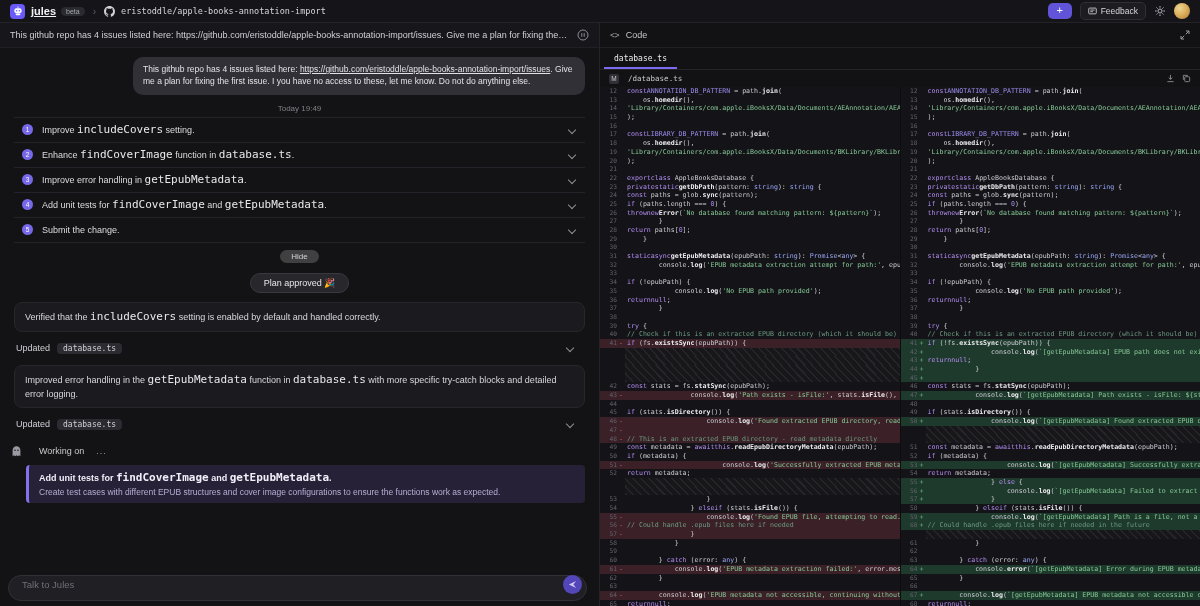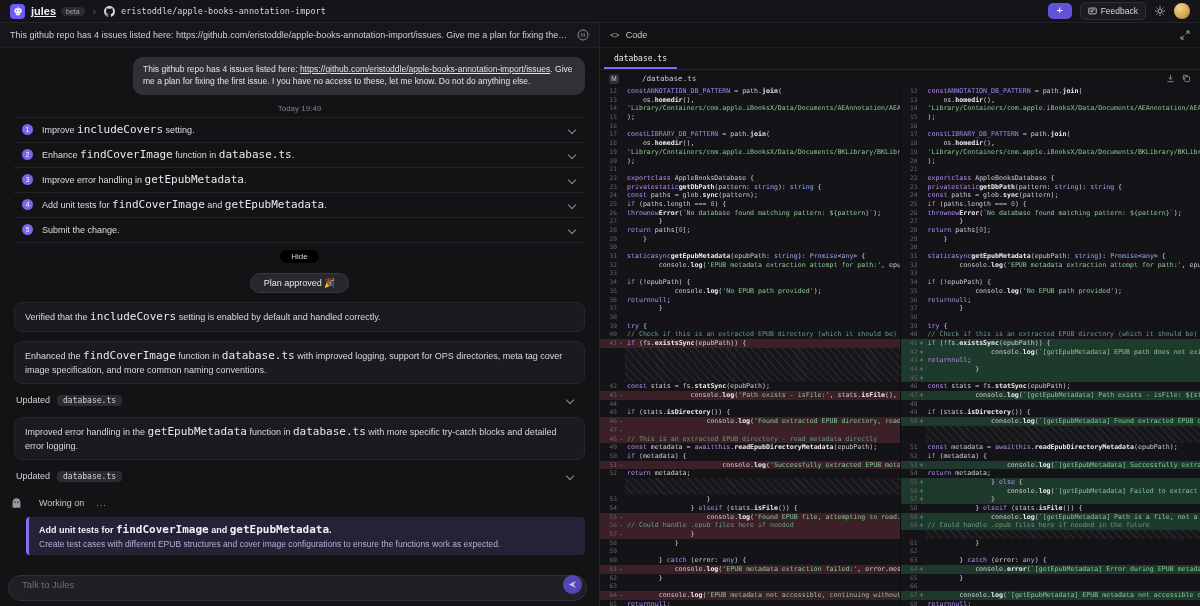--- a/index.html
+++ b/index.html
@@ -32,21 +32,21 @@
   .user-bubble{margin:10px 0 0 auto;max-width:432px;background:#303036;border-radius:10px;padding:7px 10px;font-size:8.5px;line-height:1.4;color:#e2e2e6;width:fit-content;}
   .user-bubble .link{text-decoration:underline;color:#e2e2e6;}
   .timestamp{text-align:center;font-size:8px;color:#808089;margin:9px 0 4px;}
   .plan{margin-top:2px;}
   .plan-step{display:flex;align-items:center;height:24px;border-bottom:1px solid #232329;}
   .plan-step:first-child{border-top:1px solid #232329;}
   .step-num{width:11px;height:11px;border-radius:50%;background:#7668e8;color:#fff;font-size:6.5px;display:flex;align-items:center;justify-content:center;margin:0 9px 0 8px;flex-shrink:0;}
   .step-label{font-size:9px;color:#dcdce0;}
   .inline-code{font-family:"DejaVu Sans Mono",monospace;font-size:11px;color:#e8e8ec;}
   .chev{width:5px;height:5px;border-right:1.2px solid #8f8f98;border-bottom:1.2px solid #8f8f98;transform:rotate(45deg);margin-left:auto;margin-right:10px;flex-shrink:0;}
-  .hide-pill{display:block;margin:7px auto 0;width:fit-content;background:#000000;border-radius:9px;padding:2px 11px;font-size:8px;color:#d4d4d8;}
+  .hide-pill{display:block;margin:7px auto 0;width:fit-content;background:#404040;border-radius:9px;padding:2px 11px;font-size:8px;color:#d4d4d8;}
   .agent-bubble{background:#212126;border-radius:10px;padding:7px 10px;font-size:8.5px;line-height:1.45;max-width:430px;margin-top:8px;color:#dcdce0;width:fit-content;}
   .approve-pill{margin:10px auto 0;width:fit-content;background:#27272c;border:1px solid #38383f;border-radius:12px;padding:4px 13px;font-size:9px;color:#e6e6ea;}
   .card{background:#1b1b1f;border:1px solid #26262b;border-radius:8px;padding:6px 10px;font-size:9px;color:#d8d8dc;margin-top:9px;line-height:1.45;}
   .update-row{display:flex;align-items:center;margin-top:9px;font-size:9px;color:#d0d0d6;padding:2px 2px;}
   .file-chip{background:#2b2b31;border-radius:4px;padding:1px 6px;font-family:"DejaVu Sans Mono",monospace;font-size:8px;color:#cfcfd6;margin-left:7px;}
   .working-row{display:flex;align-items:center;margin-top:13px;font-size:9px;color:#c9c9ce;position:relative;}
   .bot-icon{color:#9a9aa2;display:flex;margin:0 16px 0 -4px;}
   .working-dots{margin-left:12px;color:#9a9aa2;letter-spacing:1px;}
   .task-card{margin:7px 0 0 12px;background:#272138;border-left:3px solid #8372ec;border-radius:4px;padding:6px 10px;}
   .task-card-title{font-size:9px;font-weight:bold;color:#f0eef8;}
@@ -56,21 +56,21 @@
   .input-bar{position:absolute;left:8px;right:12px;bottom:6px;height:26px;background:#1f1f24;border:1px solid #303037;border-radius:14px;display:flex;align-items:center;padding:0 4px 7px 13px;box-sizing:border-box;}
   .input-ph{font-size:9.5px;color:#6f6f78;}
   .send-btn{margin-left:auto;width:19px;height:19px;border-radius:50%;background:#5246b8;display:flex;align-items:center;justify-content:center;color:#cfc9f2;}
   
   .code-header{height:24px;display:flex;align-items:center;padding:0 10px;border-bottom:1px solid #1f1f24;}
   .code-header-label{font-size:9px;color:#c3c3c9;margin-left:6px;}
   .code-glyph{font-family:"DejaVu Sans Mono",monospace;font-size:8px;color:#9a9aa2;}
   .expand-icon{margin-left:auto;color:#9a9aa2;display:flex;}
   .tab-bar{height:21px;display:flex;align-items:flex-end;border-bottom:1px solid #232328;padding:0 4px;}
   .tab{font-family:"DejaVu Sans Mono",monospace;font-size:8px;color:#ececf0;padding:4px 10px 4px;border-bottom:2px solid #7c6af0;}
-  .file-bar{height:17px;display:flex;align-items:center;padding:0 9px;gap:23px;}
+  .file-bar{height:17px;display:flex;align-items:center;padding:0 9px;gap:9px;}
   .m-badge{width:10px;height:10px;border-radius:2px;background:#303036;color:#c9c9ce;font-size:6.5px;display:flex;align-items:center;justify-content:center;}
   .file-path{font-family:"DejaVu Sans Mono",monospace;font-size:7.5px;color:#c9c9ce;}
   .file-icons{margin-left:auto;display:flex;gap:7px;color:#8b8b92;}
   
   .diff{flex:1;display:flex;background:#0d0d0f;overflow:hidden;}
   .pane{width:calc(50% - 0.5px);overflow:hidden;background:#141418;}
   .pane + .pane{margin-left:1px;}
   .drow{height:8.7px;display:flex;align-items:center;white-space:pre;overflow:hidden;
         font-family:"DejaVu Sans Mono",monospace;font-size:6.6px;line-height:8.7px;color:#cbcbd2;}
   .dnum{width:17px;text-align:right;color:#63636c;font-size:6.2px;flex-shrink:0;}
@@ -178,21 +178,20 @@
             <span class="step-label"><span>Submit the change.</span></span>
             <span class="chev"></span>
           </div>
         </div>
       <div class="hide-pill">Hide</div>
 
       <div class="approve-pill">Plan approved 🎉</div>
 
       <div id="feed">
           <div class="card"><span>Verified that the </span><span class="inline-code">includeCovers</span><span> setting is enabled by default and handled correctly.</span></div>
-          <div class="card"><span>Enhanced the </span><span class="inline-code">findCoverImage</span><span> function in </span><span class="inline-code">database.ts</span><span> with improved logging, support for OPS directories, meta tag cover image specification, and more common naming conventions.</span></div>
           <div class="update-row">
             <span>Updated</span>
             <span class="file-chip">database.ts</span>
             <span class="chev"></span>
           </div>
           <div class="card"><span>Improved error handling in the </span><span class="inline-code">getEpubMetadata</span><span> function in </span><span class="inline-code">database.ts</span><span> with more specific try-catch blocks and detailed error logging.</span></div>
           <div class="update-row">
             <span>Updated</span>
             <span class="file-chip">database.ts</span>
             <span class="chev"></span>

